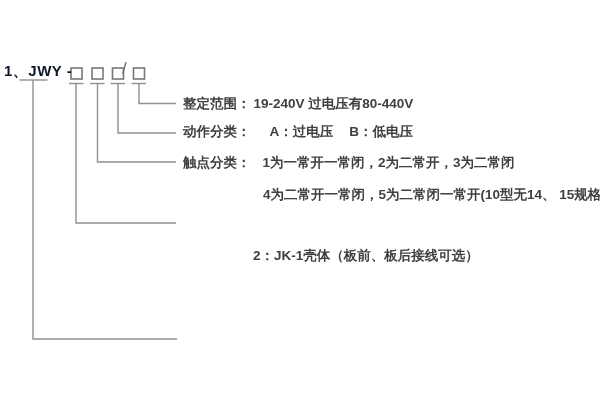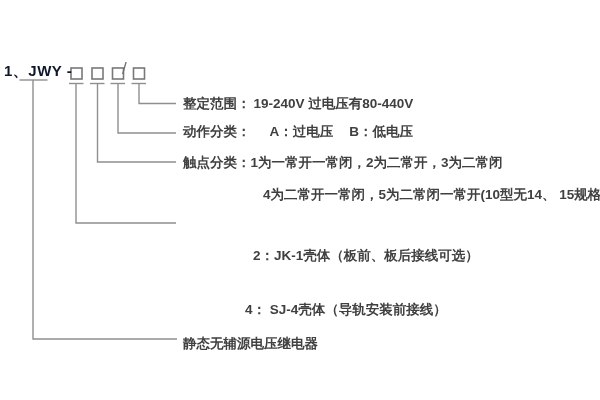--- a/index.html
+++ b/index.html
@@ -48,21 +48,21 @@
   .row-range   { left: 183px; top: 97px; }
   .row-action  { left: 183px; top: 125px; }
   .row-contact { left: 183px; top: 156px; }
   .row-contact2{ left: 263px; top: 188px; }
   .row-struct  { left: 183px; top: 218px; }
   .row-struct2 { left: 253px; top: 249px; }
   .row-struct3 { left: 245px; top: 275px; }
   .row-struct4 { left: 245px; top: 303px; }
   .row-product { left: 183px; top: 337px; }
   .gap-xs { margin-left: 3px; }
-  .gap-md { }
+  .gap-md { margin-left: 12px; }
   .gap-lg { margin-left: 19px; }
   .gap-xl { margin-left: 16px; }
 </style>
 </head>
 <body>
 
 <div class="canvas">
 
   <svg class="lines-svg" viewBox="0 0 600 400" xmlns="http://www.w3.org/2000/svg">
 
@@ -94,17 +94,15 @@
   <div class="txt row-action">
     <span>动作分类：</span><span class="gap-lg">A：过电压</span><span class="gap-xl">B：低电压</span>
   </div>
 
   <div class="txt row-contact">
     <span>触点分类：</span><span class="gap-md">1为一常开一常闭，2为二常开，3为二常闭</span>
   </div>
   <div class="txt row-contact2">4为二常开一常闭，5为二常闭一常开(10型无14、 15规格)</div>
 
   <div class="txt row-struct2">2：JK-1壳体（板前、板后接线可选）</div>
-  <div class="txt row-struct4">4： SJ-4壳体（导轨安装前接线）</div>
 
-  <div class="txt row-product">静态无辅源电压继电器</div>
 
 </div>
 
 </body></html>

